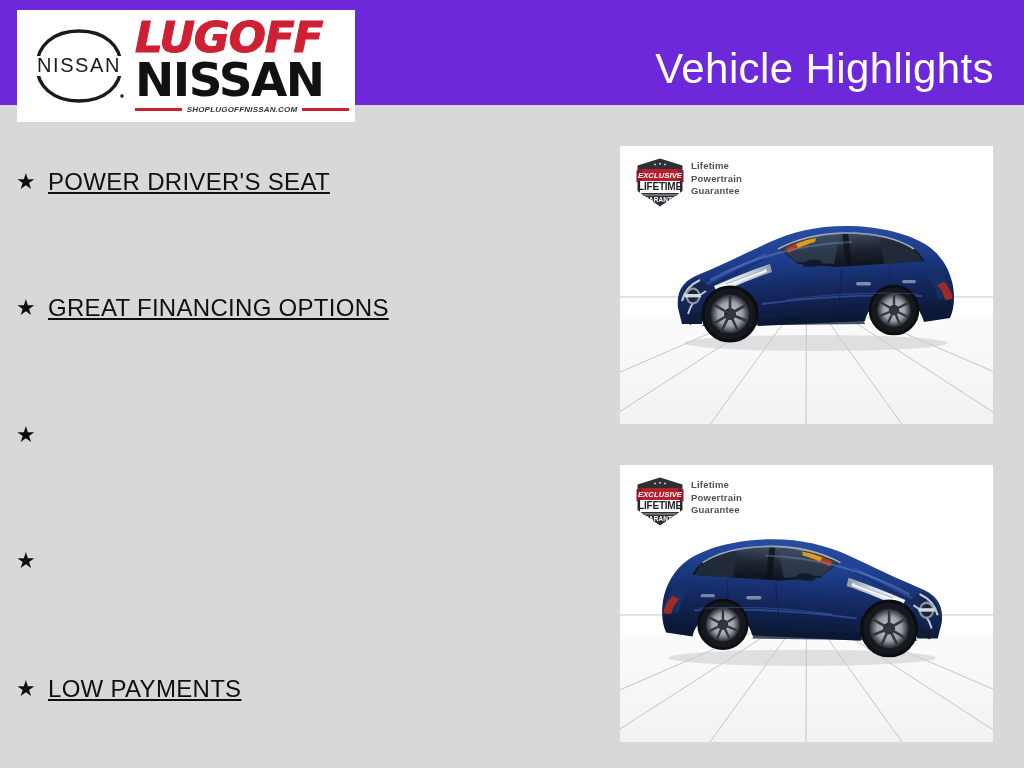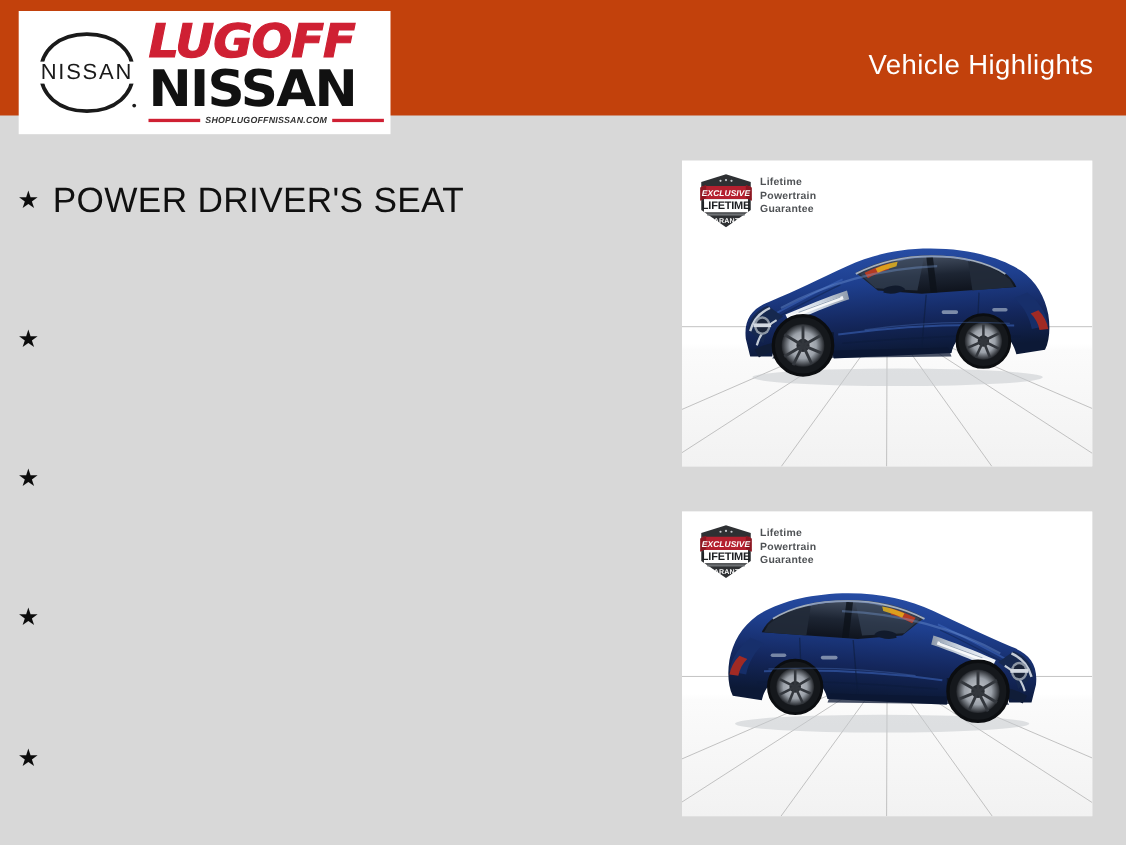--- a/index.html
+++ b/index.html
@@ -6,21 +6,21 @@
   body{
     width:1024px;height:768px;
     background:#d8d8d8;
     font-family:"Liberation Sans","DejaVu Sans",sans-serif;
     overflow:hidden;position:relative;
   }
 
   
   .header{
     position:absolute;left:0;top:0;width:1024px;height:105px;
-    background:#c2410c;
+    background:#6d28d9;
   }
   .logo-box{
     position:absolute;left:17px;top:10px;width:338px;height:112px;
     background:#ffffff;display:flex;align-items:center;
   }
   .logo-mark{
     position:relative;width:108px;height:86px;margin-left:8px;flex:0 0 auto;
   }
   .logo-mark svg{display:block;}
   .logo-word{
@@ -47,38 +47,38 @@
   .logo-url-row .rule{
     flex:1 1 auto;height:3px;background:#cf2033;
   }
   .logo-url{
     font-family:"Liberation Sans",sans-serif;
     font-size:8px;font-weight:bold;letter-spacing:0.2px;color:#333333;
     white-space:nowrap;
   }
   .header-title{
     position:absolute;right:30px;top:45px;
-    color:#ffffff;font-size:25px;font-weight:400;letter-spacing:0.4px;
+    color:#ffffff;font-size:42px;font-weight:400;letter-spacing:0.4px;
     font-family:"Liberation Sans",sans-serif;
   }
 
   
   .highlights{
     position:absolute;left:0;top:131px;width:600px;height:637px;
   }
   .bullet-row{
     position:absolute;left:16px;display:flex;align-items:center;height:34px;
   }
   .bullet-star{
     width:22px;font-size:22px;line-height:22px;color:#0c0c0c;
     flex:0 0 auto;text-align:left;
   }
   .bullet-text{
-    margin-left:10px;font-size:32px;color:#101010;letter-spacing:0.3px;
-    white-space:nowrap;font-family:"Liberation Sans",sans-serif;
+    margin-left:10px;font-size:24px;color:#101010;letter-spacing:0.3px;
+    white-space:nowrap;font-family:"Liberation Sans",sans-serif;text-decoration:underline;
   }
 
   
   .photo-panel{
     position:absolute;left:620px;width:373px;background:#ffffff;overflow:hidden;
   }
   #photo-0{top:146px;height:278px;}
   #photo-1{top:465px;height:277px;}
 
   .studio{
@@ -136,29 +136,31 @@
   <div class="header-title">Vehicle Highlights</div>
 </div>
 
 <div class="highlights">
     <div class="bullet-row" style="top: 34px;">
       <span class="bullet-star">★</span>
       <span class="bullet-text">POWER DRIVER'S SEAT</span>
     </div>
     <div class="bullet-row" style="top: 160px;">
       <span class="bullet-star">★</span>
+      <span class="bullet-text">GREAT FINANCING OPTIONS</span>
     </div>
     <div class="bullet-row" style="top: 287px;">
       <span class="bullet-star">★</span>
     </div>
     <div class="bullet-row" style="top: 413px;">
       <span class="bullet-star">★</span>
     </div>
     <div class="bullet-row" style="top: 541px;">
       <span class="bullet-star">★</span>
+      <span class="bullet-text">LOW PAYMENTS</span>
     </div>
   </div>
 
 <div class="photo-panel" id="photo-0">
     <div class="studio">
       <svg class="floor-lines" viewBox="0 0 373 134" preserveAspectRatio="none">
         <line x1="0" y1="6" x2="373" y2="6"></line>
         <line x1="186.5" y1="0" x2="-120" y2="134"></line>
         <line x1="186.5" y1="0" x2="-20" y2="134"></line>
         <line x1="186.5" y1="0" x2="90" y2="134"></line>

